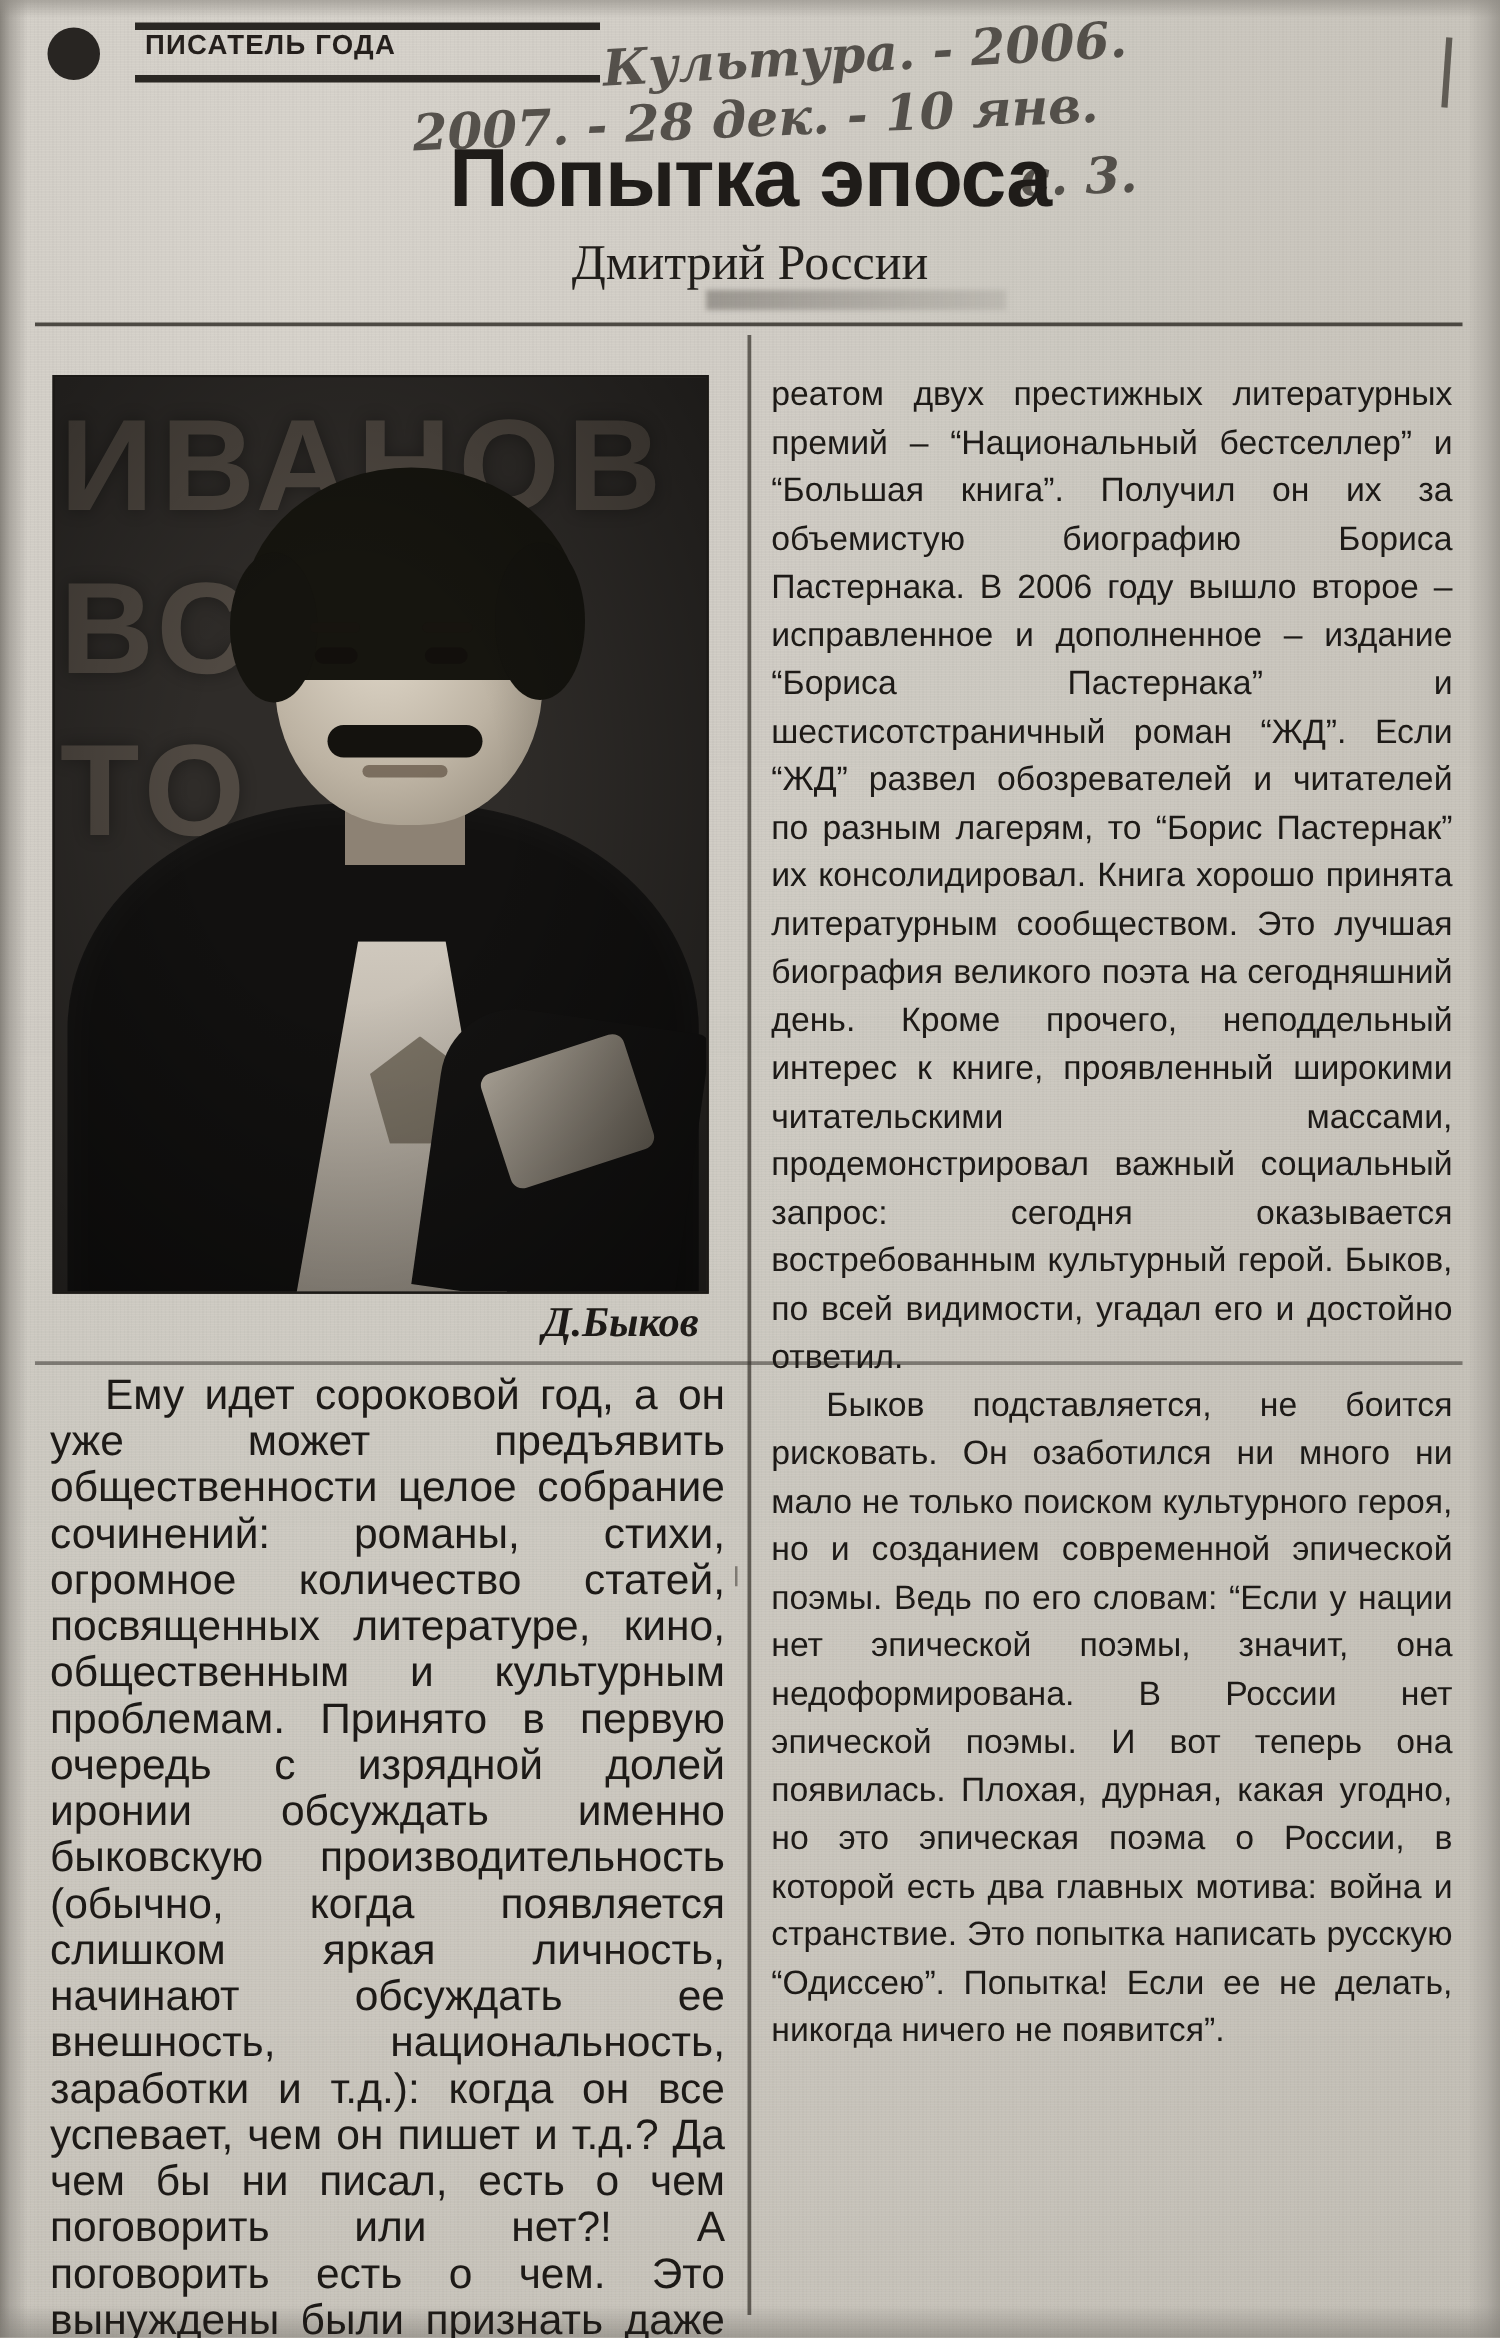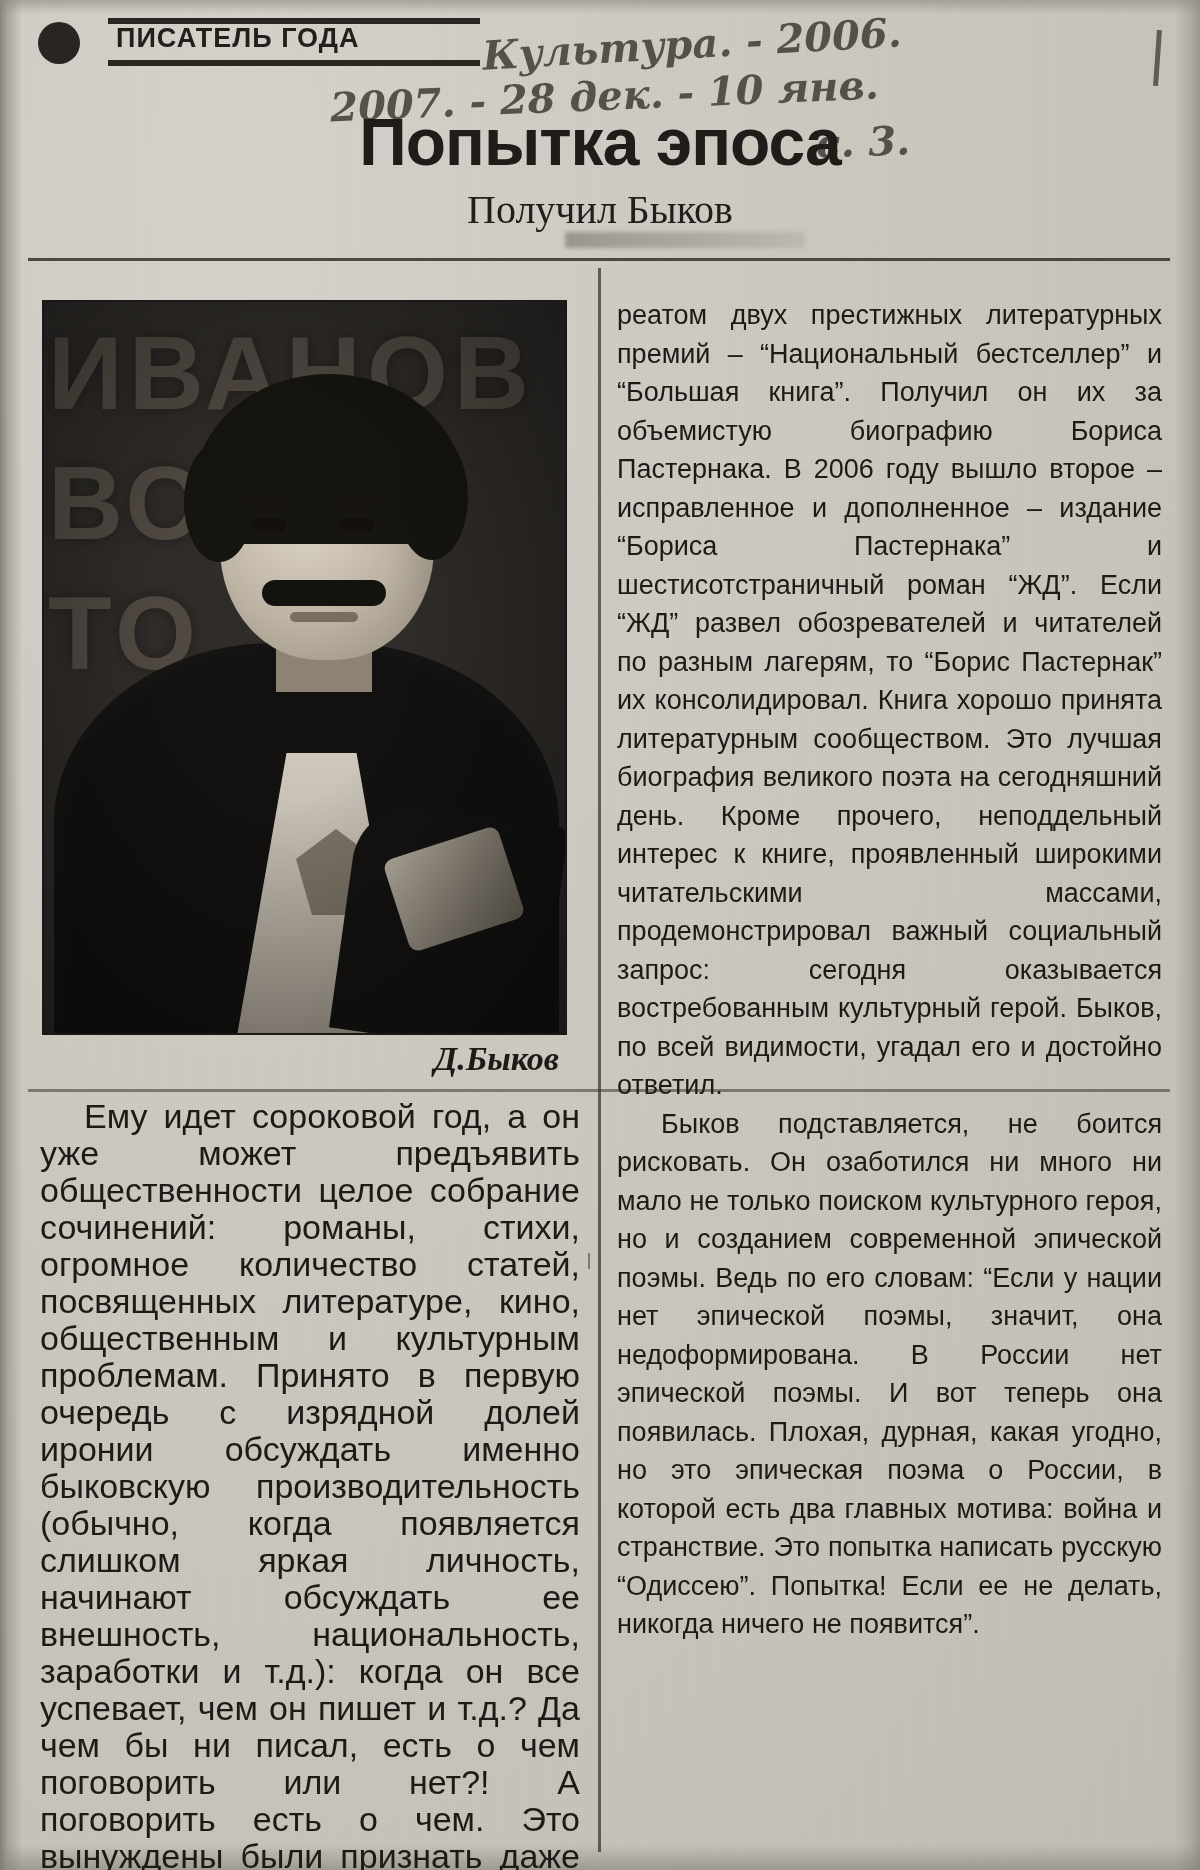--- a/index.html
+++ b/index.html
@@ -65,21 +65,21 @@
     position: absolute; left: 78px; bottom: 0; right: 0; height: 6px;
     background: #2a2723;
   }
   .rubric .dot {
     position: absolute; left: 8px; top: 4px;
     width: 42px; height: 42px; border-radius: 50%;
     background: #282522;
   }
   .rubric .label {
     position: absolute; left: 86px; top: 5px;
-    font-size: 27px; font-weight: bold; letter-spacing: 1px;
+    font-size: 22px; font-weight: bold; letter-spacing: 1px;
     color: #241f1c;
     font-family: "Liberation Sans", sans-serif;
   }
 
   
   .hand {
     position: absolute;
     color: #3a3631;
     font-family: "DejaVu Serif", serif;
     font-style: italic;
@@ -293,21 +293,21 @@
     <div class="label">ПИСАТЕЛЬ ГОДА</div>
     <div class="bar-bot"></div>
   </div>
 
   <div class="hand hand-1">Культура. - 2006.</div>
   <div class="hand hand-2">2007. - 28 дек. - 10 янв.</div>
   <div class="hand hand-3">с. 3.</div>
   <div class="hand-strike"></div>
 
   <div class="headline">Попытка эпоса</div>
-  <div class="byline">Получил Быков</div>
+  <div class="byline">Дмитрий России</div>
   <div class="byline-smudge"></div>
 
   <div class="rule-h"></div>
   <div class="rule-v"></div>
   <div class="rule-h2"></div>
   <div class="tick"></div>
 
   <div class="photo">
     <div class="bg-letters">
         <div>ИВАНОВ</div>

